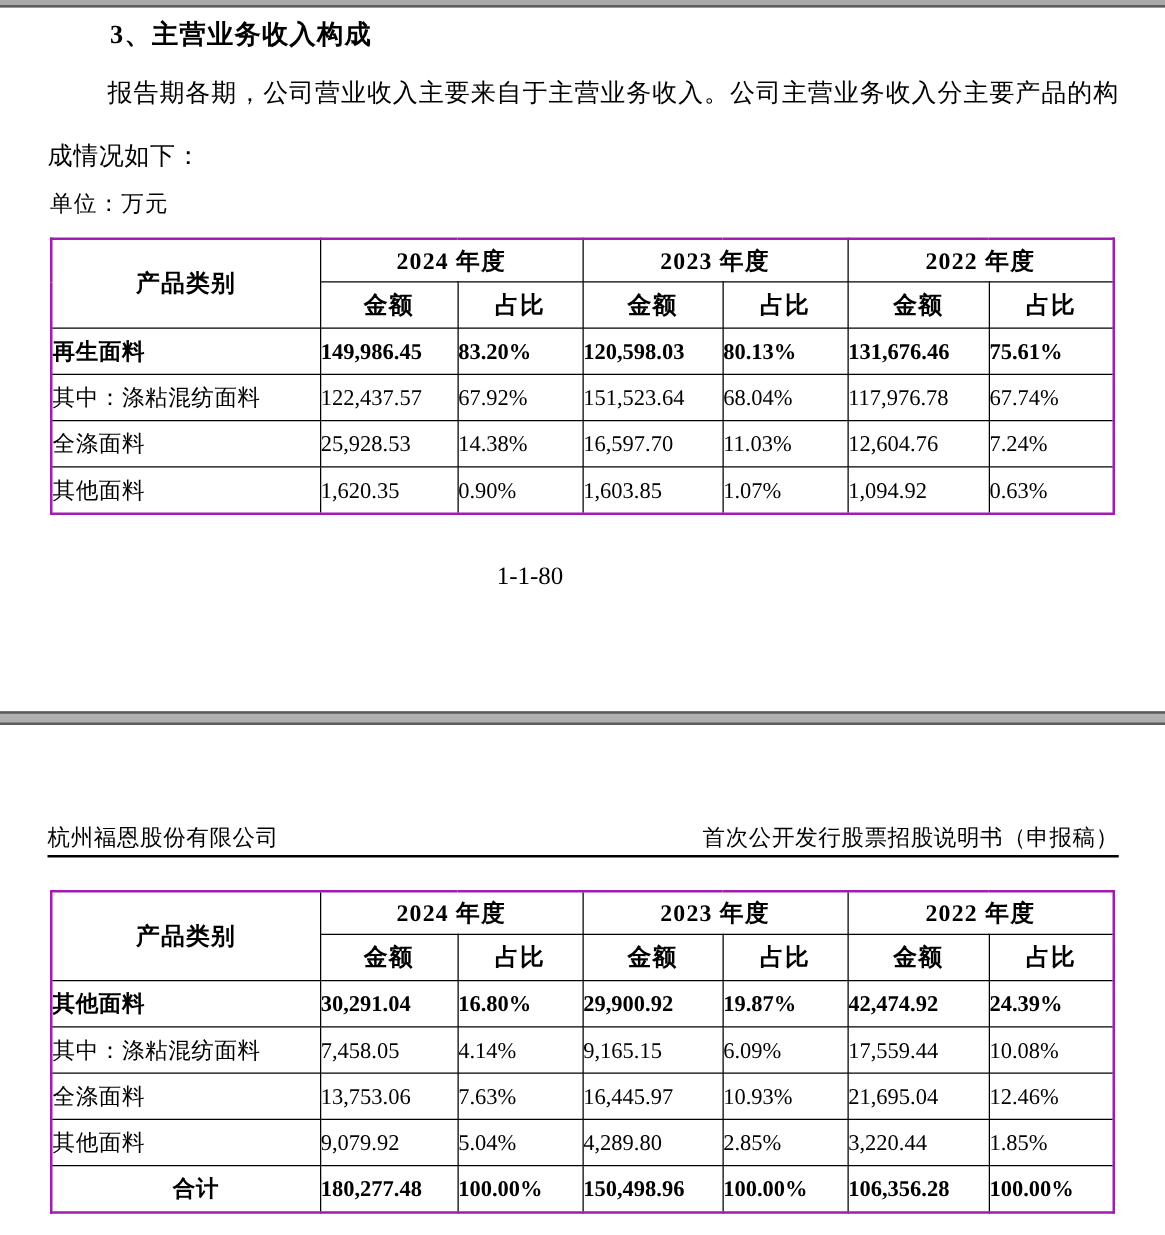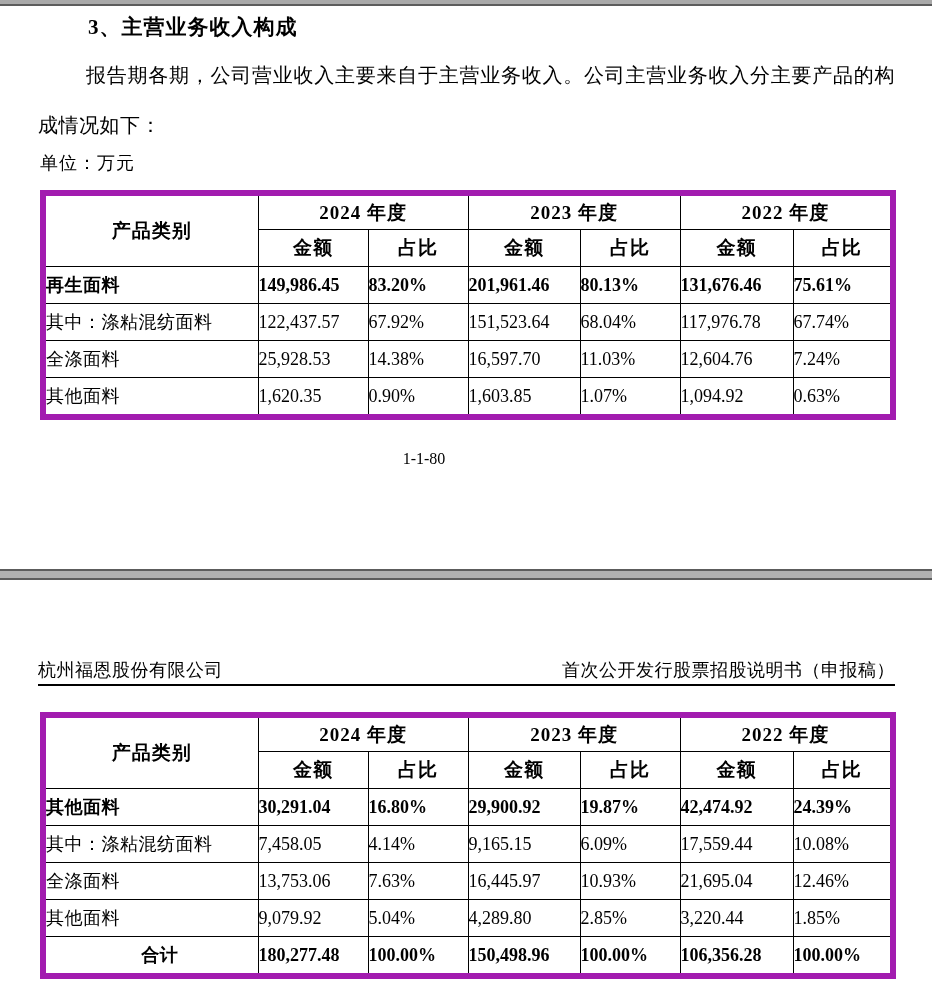--- a/index.html
+++ b/index.html
@@ -32,21 +32,21 @@
   .unit-label {
     position: absolute; left: 40px; top: 151px;
     width: 853px; 
     font-size: 18px; letter-spacing: 1px;
   }
   table.rev-table {
     position: absolute; left: 40px;
     width: 850px;
     border-collapse: collapse;
     table-layout: fixed;
-    border: 6px solid #a21caf;
+    border: 2px solid #a21caf;
   }
   .t1 { top: 190px; }
   .t2 { top: 712px; }
   table.rev-table th, table.rev-table td {
     border: 1px solid #000;
     overflow: hidden; white-space: nowrap;
     padding: 0;
   }
   table.rev-table thead tr.yr-row th { height: 33px; }
   table.rev-table thead tr.sub-row th { height: 36px; }
@@ -59,21 +59,21 @@
   td.label {
     text-align: left; padding-left: 9px;
     font-size: 19px; letter-spacing: 0.5px;
   }
   td.num { text-align: left; padding-right: 12px; }
   tr.bold { font-weight: bold; }
   tr.total td.label { text-align: center; padding-left: 16px; }
   .page-number {
     position: absolute; left: 0; top: 450px;
     width: 848px; text-align: center;
-    font-size: 16px;
+    font-size: 20px;
   }
   .page-separator {
     position: absolute; left: 0; top: 569px;
     width: 932px; height: 7px;
     background: #b0b0b0;
     border-top: 2px solid #5c5c5c;
     border-bottom: 2px solid #5c5c5c;
   }
   .p2h-left {
     position: absolute; left: 38px; top: 658px;
@@ -123,21 +123,21 @@
         <th>占比</th>
         <th>金额</th>
         <th>占比</th>
       </tr>
     </thead>
     <tbody>
       <tr class="bold">
         <td class="label">再生面料</td>
         <td class="num">149,986.45</td>
         <td class="num">83.20%</td>
-        <td class="num">201,961.46</td>
+        <td class="num">120,598.03</td>
         <td class="num">80.13%</td>
         <td class="num">131,676.46</td>
         <td class="num">75.61%</td>
       </tr>
       <tr>
         <td class="label">其中：涤粘混纺面料</td>
         <td class="num">122,437.57</td>
         <td class="num">67.92%</td>
         <td class="num">151,523.64</td>
         <td class="num">68.04%</td>

